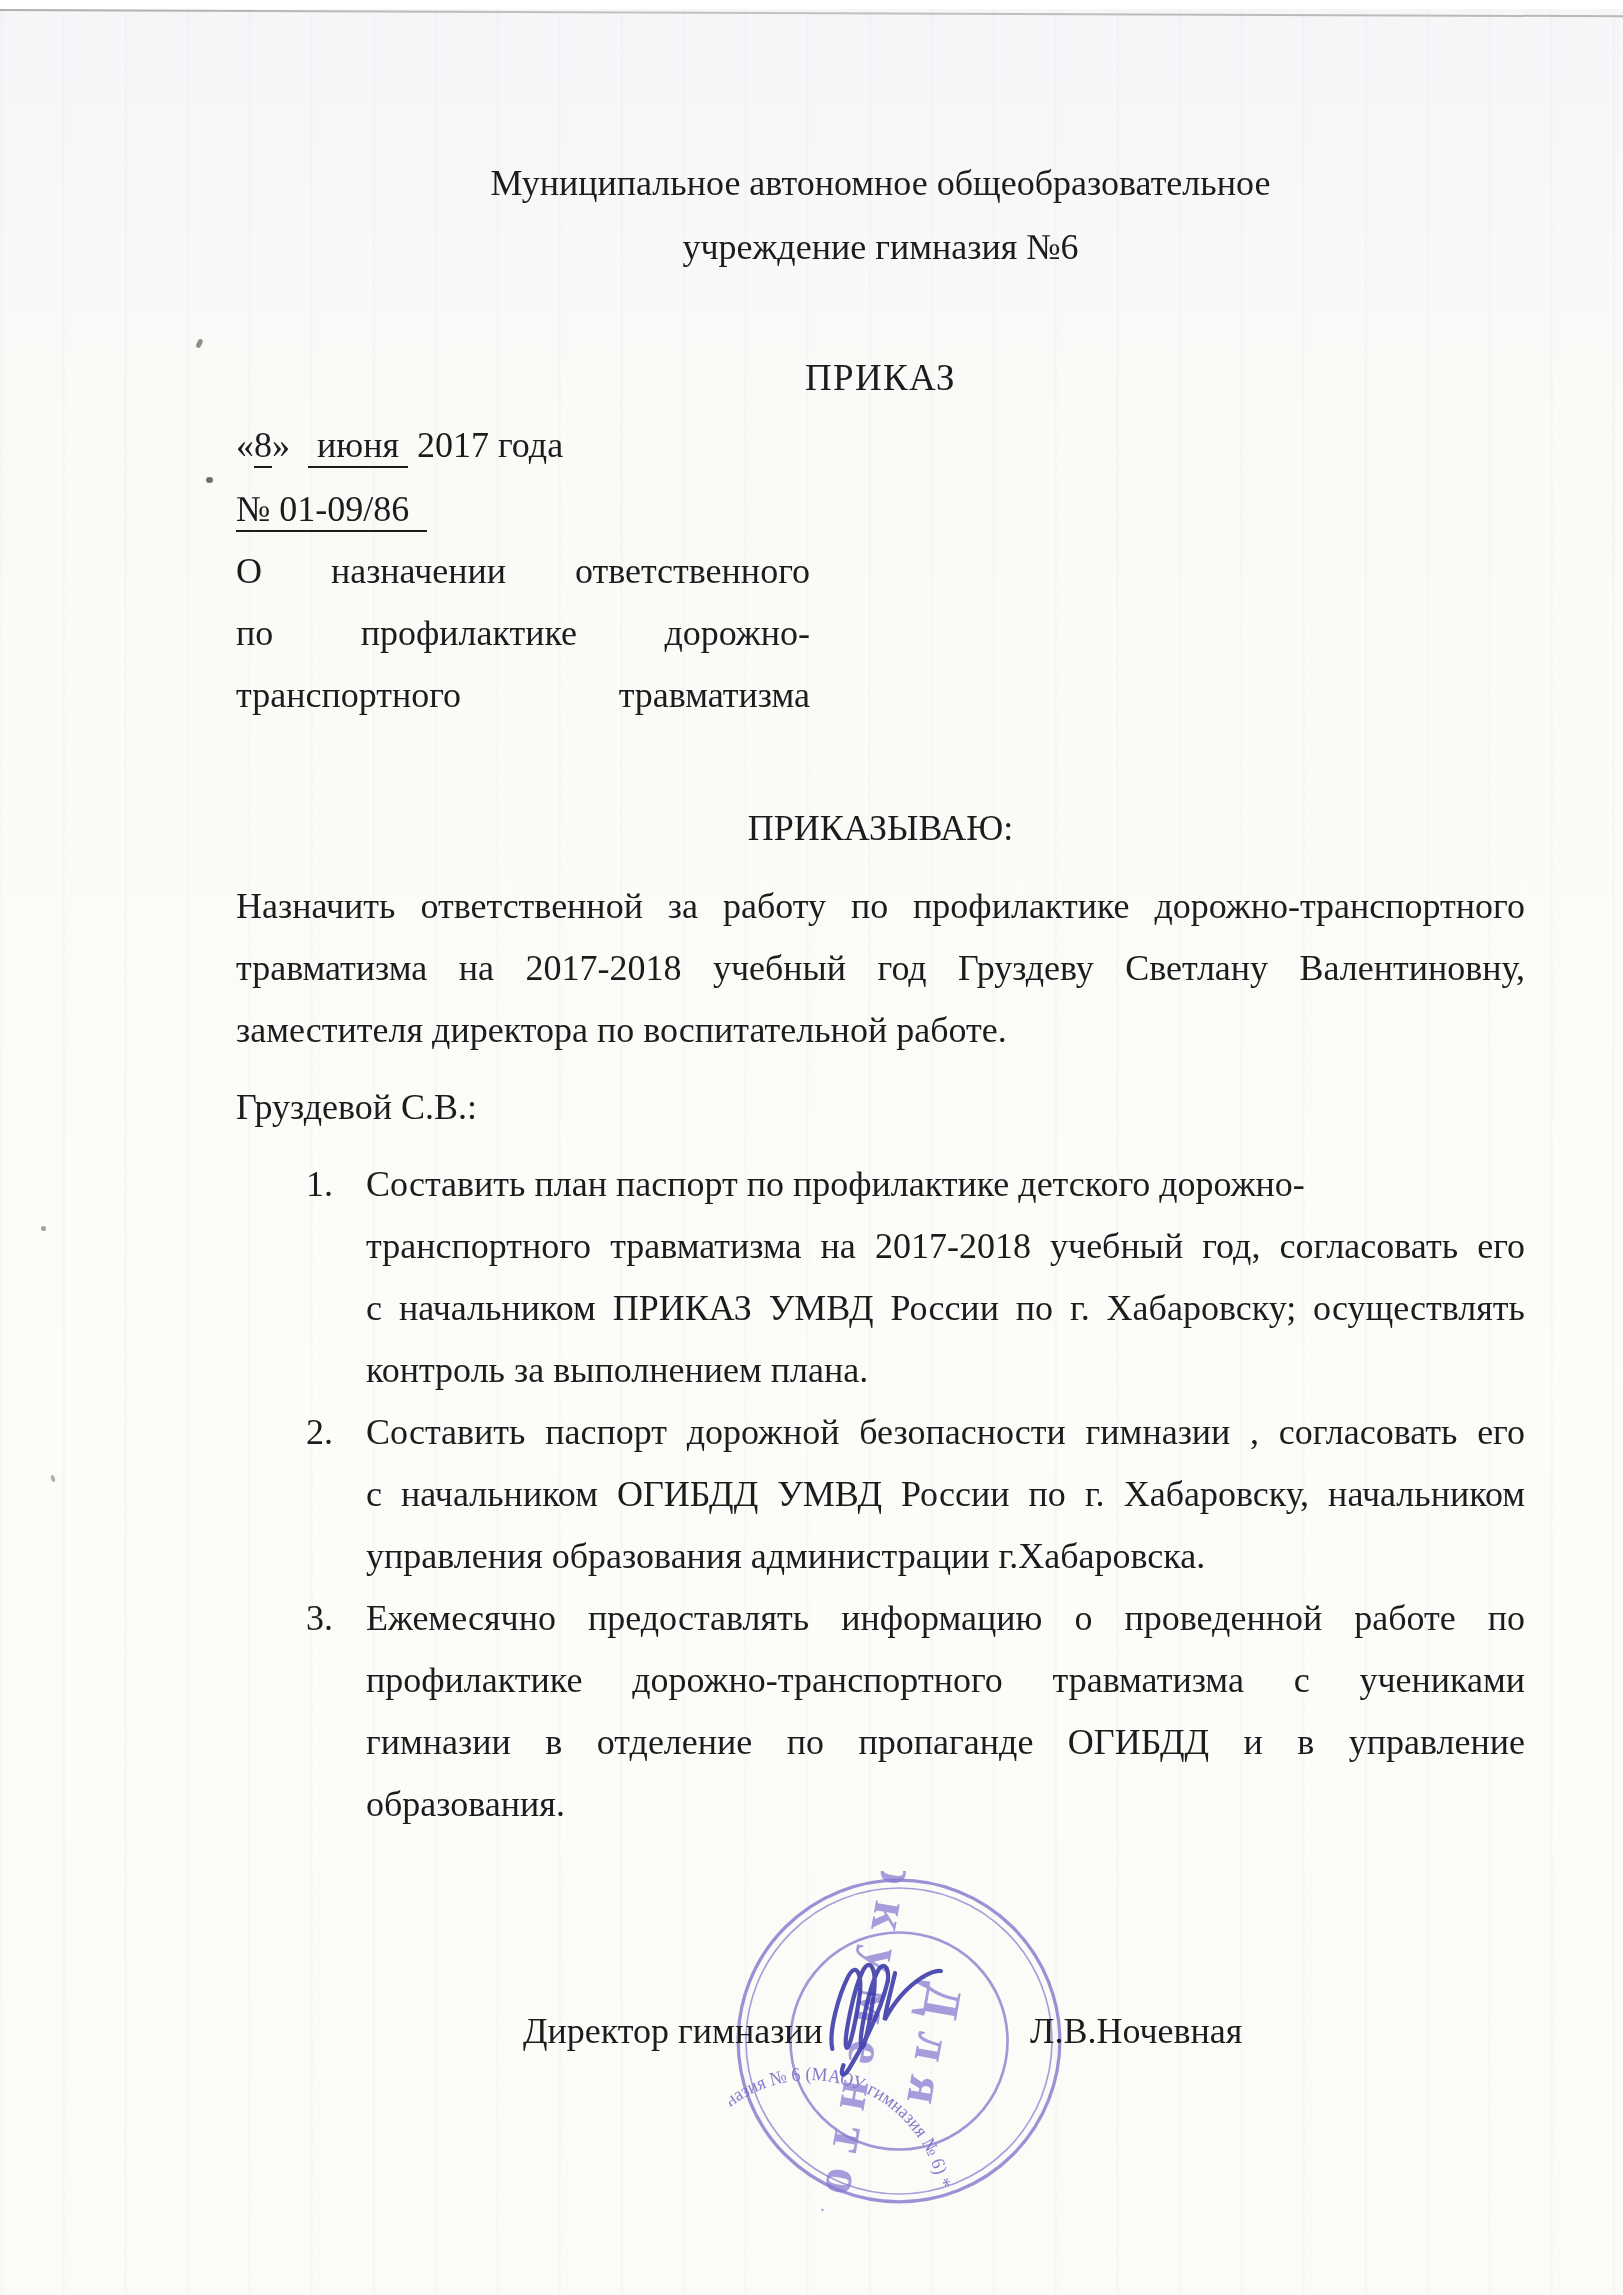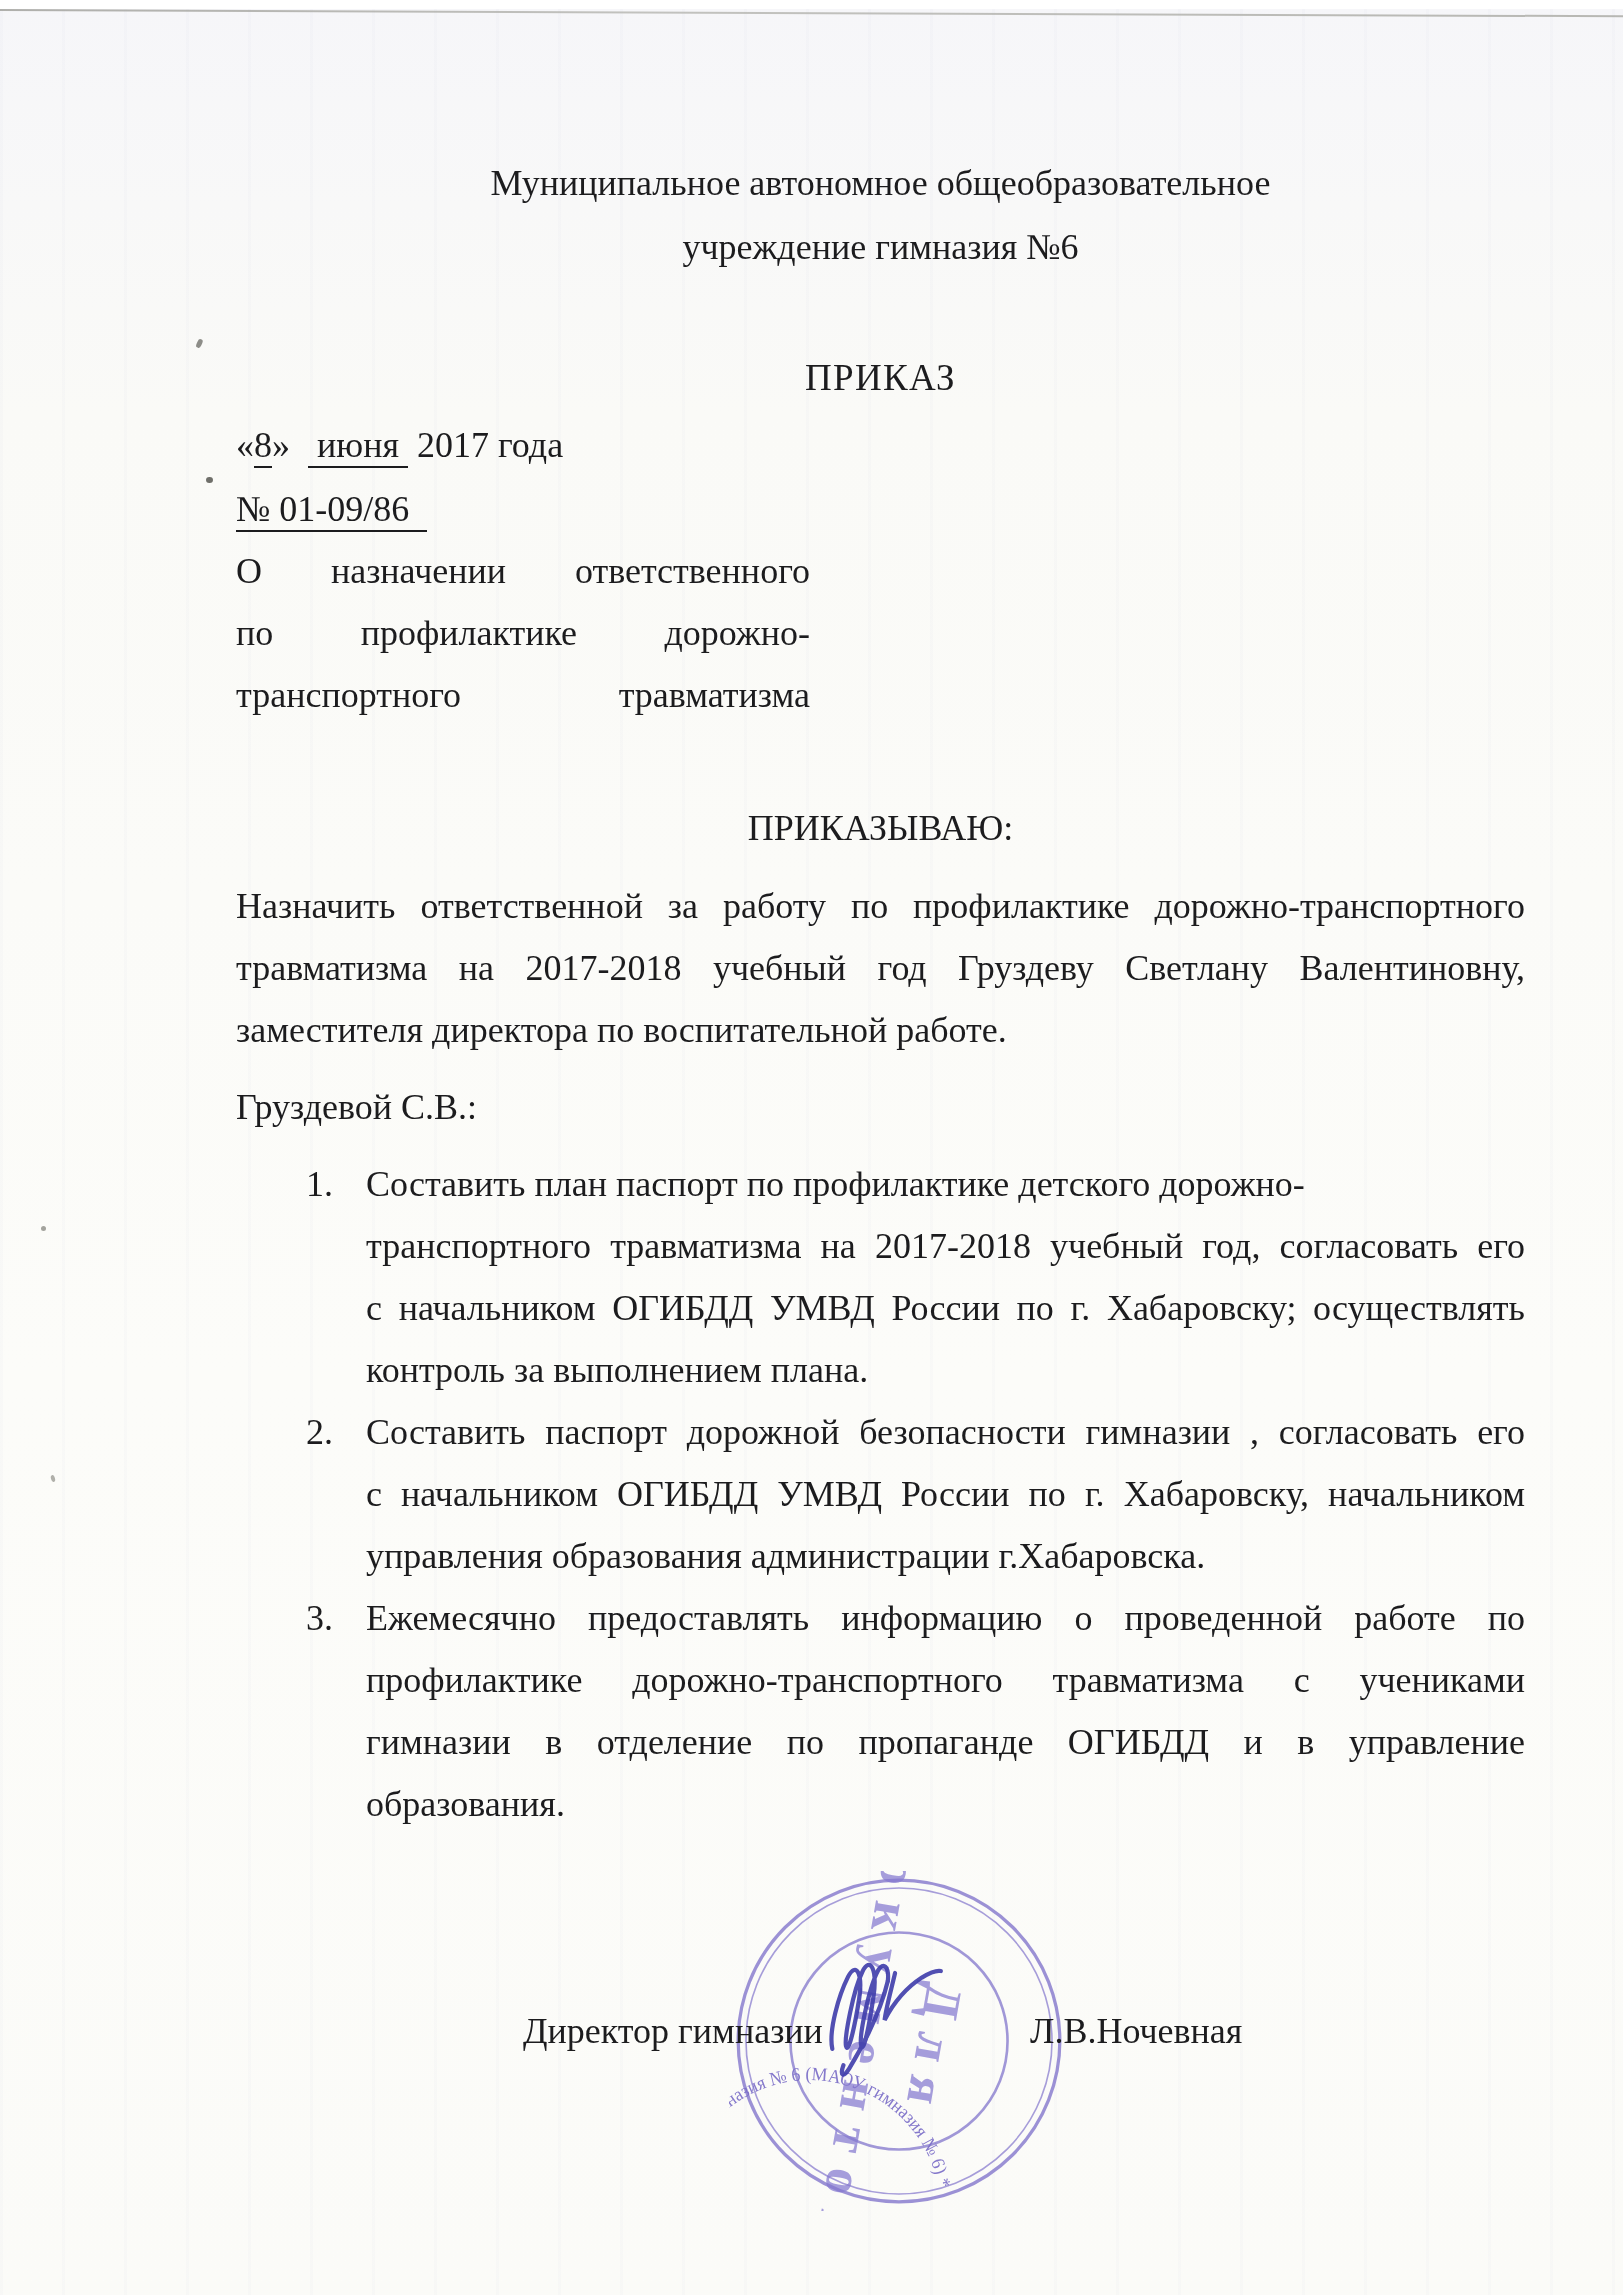--- a/index.html
+++ b/index.html
@@ -76,21 +76,21 @@
     <div class="ln">заместителя директора по воспитательной работе.</div>
   </div>
 
   <div class="line" style="top:1076px;left:236px">Груздевой С.В.:</div>
 
   <div class="list jblock">
     <div class="item">
       <span class="inum">1.</span>
       <div class="ln">Составить план паспорт по профилактике детского дорожно-</div>
       <div class="ln fit">транспортного травматизма на 2017-2018  учебный год, согласовать его</div>
-      <div class="ln fit">с начальником ОГИБДД УМВД России по г. Хабаровску; осуществлять</div>
+      <div class="ln fit">с начальником ПРИКАЗ УМВД России по г. Хабаровску; осуществлять</div>
       <div class="ln">контроль за выполнением плана.</div>
     </div>
     <div class="item">
       <span class="inum">2.</span>
       <div class="ln fit">Составить паспорт дорожной безопасности гимназии , согласовать его</div>
       <div class="ln fit">с начальником ОГИБДД УМВД России по г. Хабаровску, начальником</div>
       <div class="ln">управления образования администрации г.Хабаровска.</div>
     </div>
     <div class="item">
       <span class="inum">3.</span>

